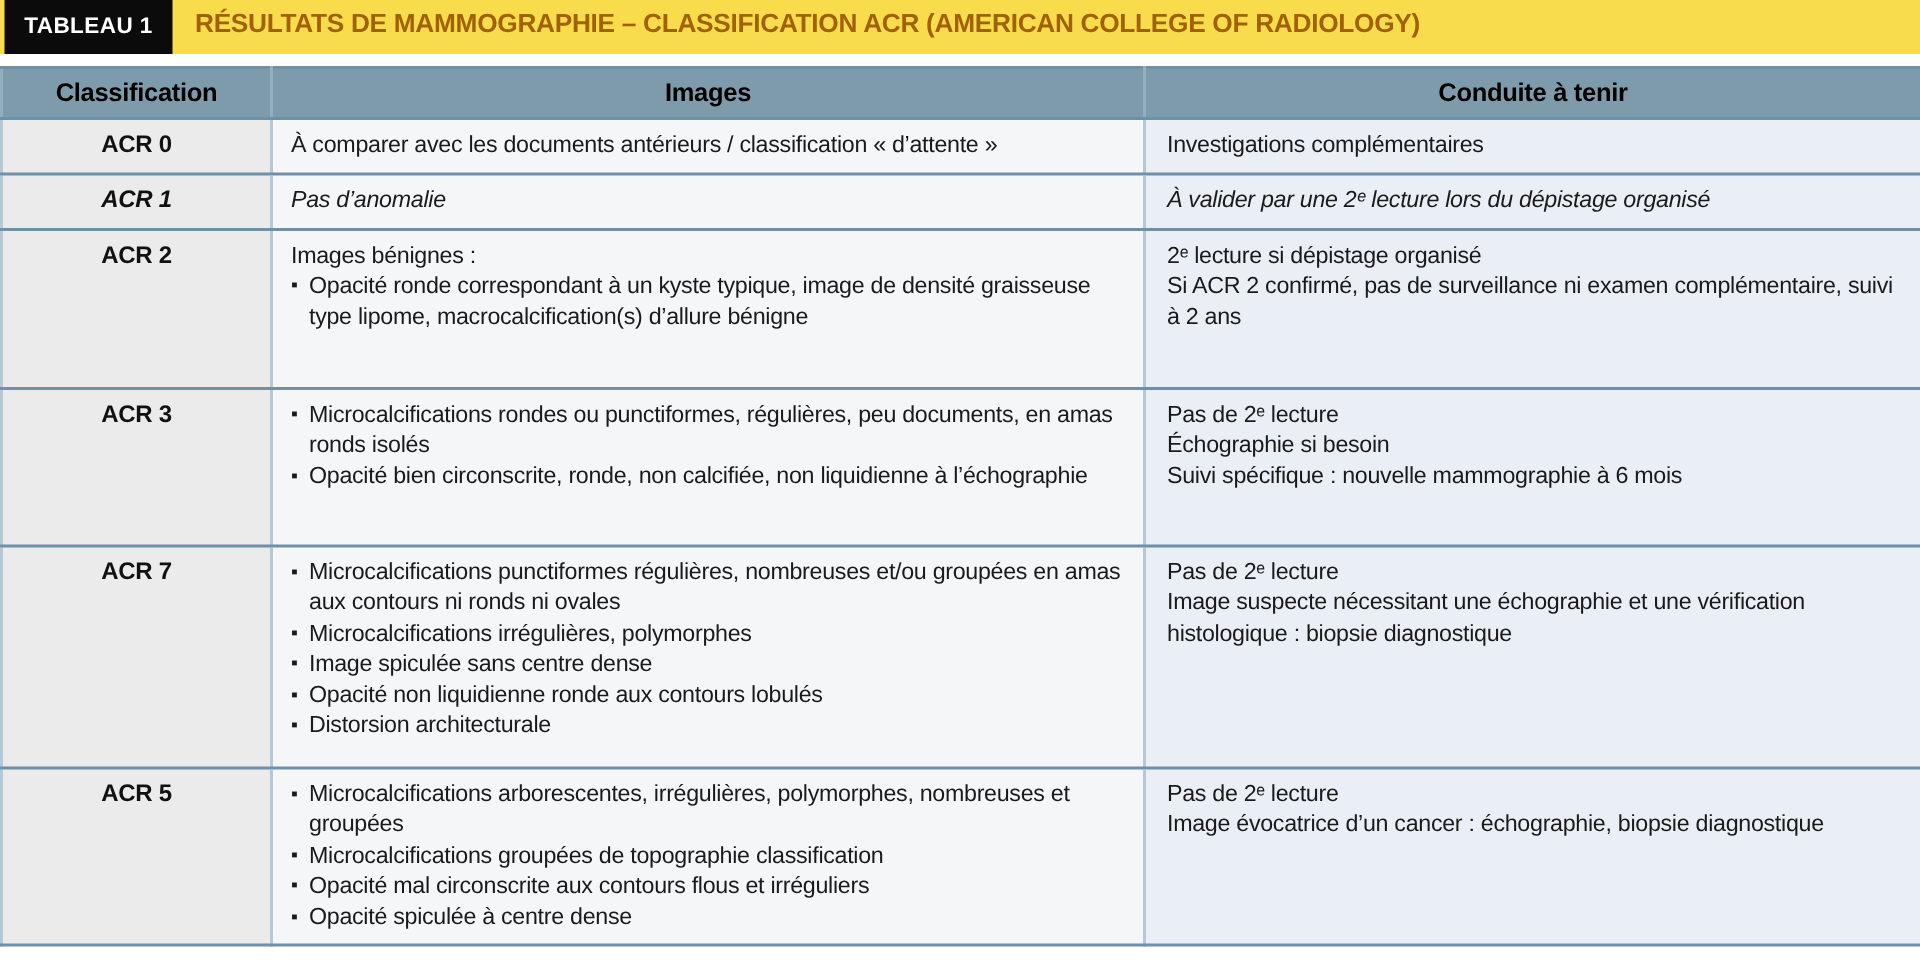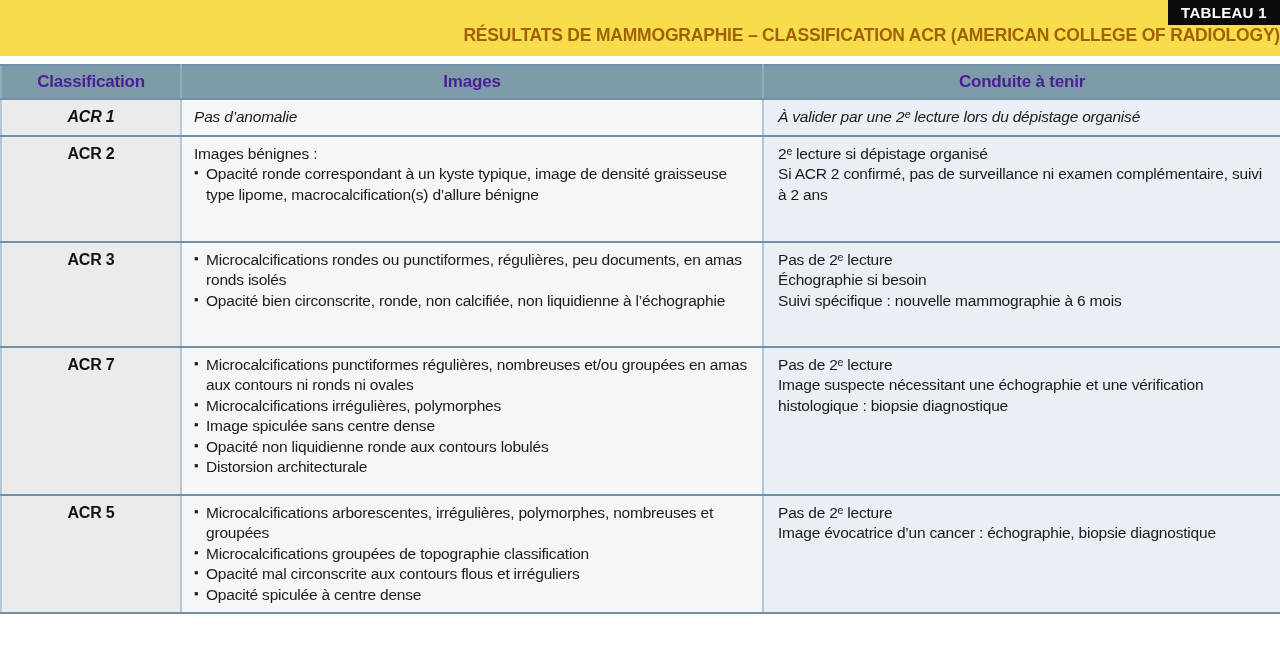--- a/index.html
+++ b/index.html
@@ -3,22 +3,22 @@
 <meta charset="utf-8">
 <style>
   html, body { margin: 0; padding: 0; background: #ffffff; }
   body {
     width: 1280px; height: 650px; overflow: hidden;
     font-family: "Liberation Sans", "DejaVu Sans", sans-serif;
     -webkit-font-smoothing: antialiased;
   }
   
   .titlebar {
-    height: 56px; background: #F8DC4C;
-    display: flex; align-items: flex-end; flex-direction: column;
+    height: 36px; background: #F8DC4C;
+    display: flex; align-items: flex-end;
   }
   .tag-box {
     margin-left: 3px; height: 38px; min-width: 112px;
     background: #0b0b0b; color: #ffffff;
     display: flex; align-items: center; justify-content: center;
     font-weight: bold; font-size: 15px; letter-spacing: 0.3px;
     padding: 0 12px; box-sizing: border-box;
   }
   .bar-title {
     color: #a16207; font-weight: bold; font-size: 17.5px;
@@ -33,21 +33,21 @@
   }
   col.c1 { width: 180px; }
   col.c2 { width: 582px; }
   col.c3 { width: 518px; }
   th, td {
     border-top: 2px solid #6E90A8; border-bottom: 2px solid #6E90A8;
     border-left: 2px solid #B3C9D7; border-right: 2px solid #B3C9D7;
     box-sizing: border-box; vertical-align: top;
   }
   thead th {
-    background: #7E9BAB; color: #4c1d95; font-weight: bold; font-size: 17px;
+    background: #7E9BAB; color: #000000; font-weight: bold; font-size: 17px;
     height: 34px; text-align: center; vertical-align: middle;
     border-left-color: #93AEBD; border-right-color: #93AEBD;
   }
   td.cls {
     background: #EBEBEB; text-align: center; font-weight: bold; font-size: 16px;
     padding-top: 8px; color: #111;
   }
   td.img { background: #F5F6F8; padding: 7px 12px 7px 12px; line-height: 1.32; }
   td.cond { background: #E9EFF4; padding: 7px 14px 7px 14px; line-height: 1.32; white-space: pre-line; }
   .bullet {
@@ -84,20 +84,27 @@
       <col class="c3">
     </colgroup>
   <thead>
     <tr>
       <th>Classification</th>
       <th>Images</th>
       <th>Conduite à tenir</th>
     </tr>
   </thead>
   <tbody>
+    <tr class="r0">
+      <td class="cls">ACR 0</td>
+      <td class="img">
+        <div class="intro">À comparer avec les documents antérieurs / classification « d’attente »</div>
+      </td>
+      <td class="cond">Investigations complémentaires</td>
+    </tr>
     <tr class="r1">
       <td class="cls">ACR 1</td>
       <td class="img">
         <div class="intro">Pas d’anomalie</div>
       </td>
       <td class="cond">À valider par une 2ᵉ lecture lors du dépistage organisé</td>
     </tr>
     <tr class="r2">
       <td class="cls">ACR 2</td>
       <td class="img">

